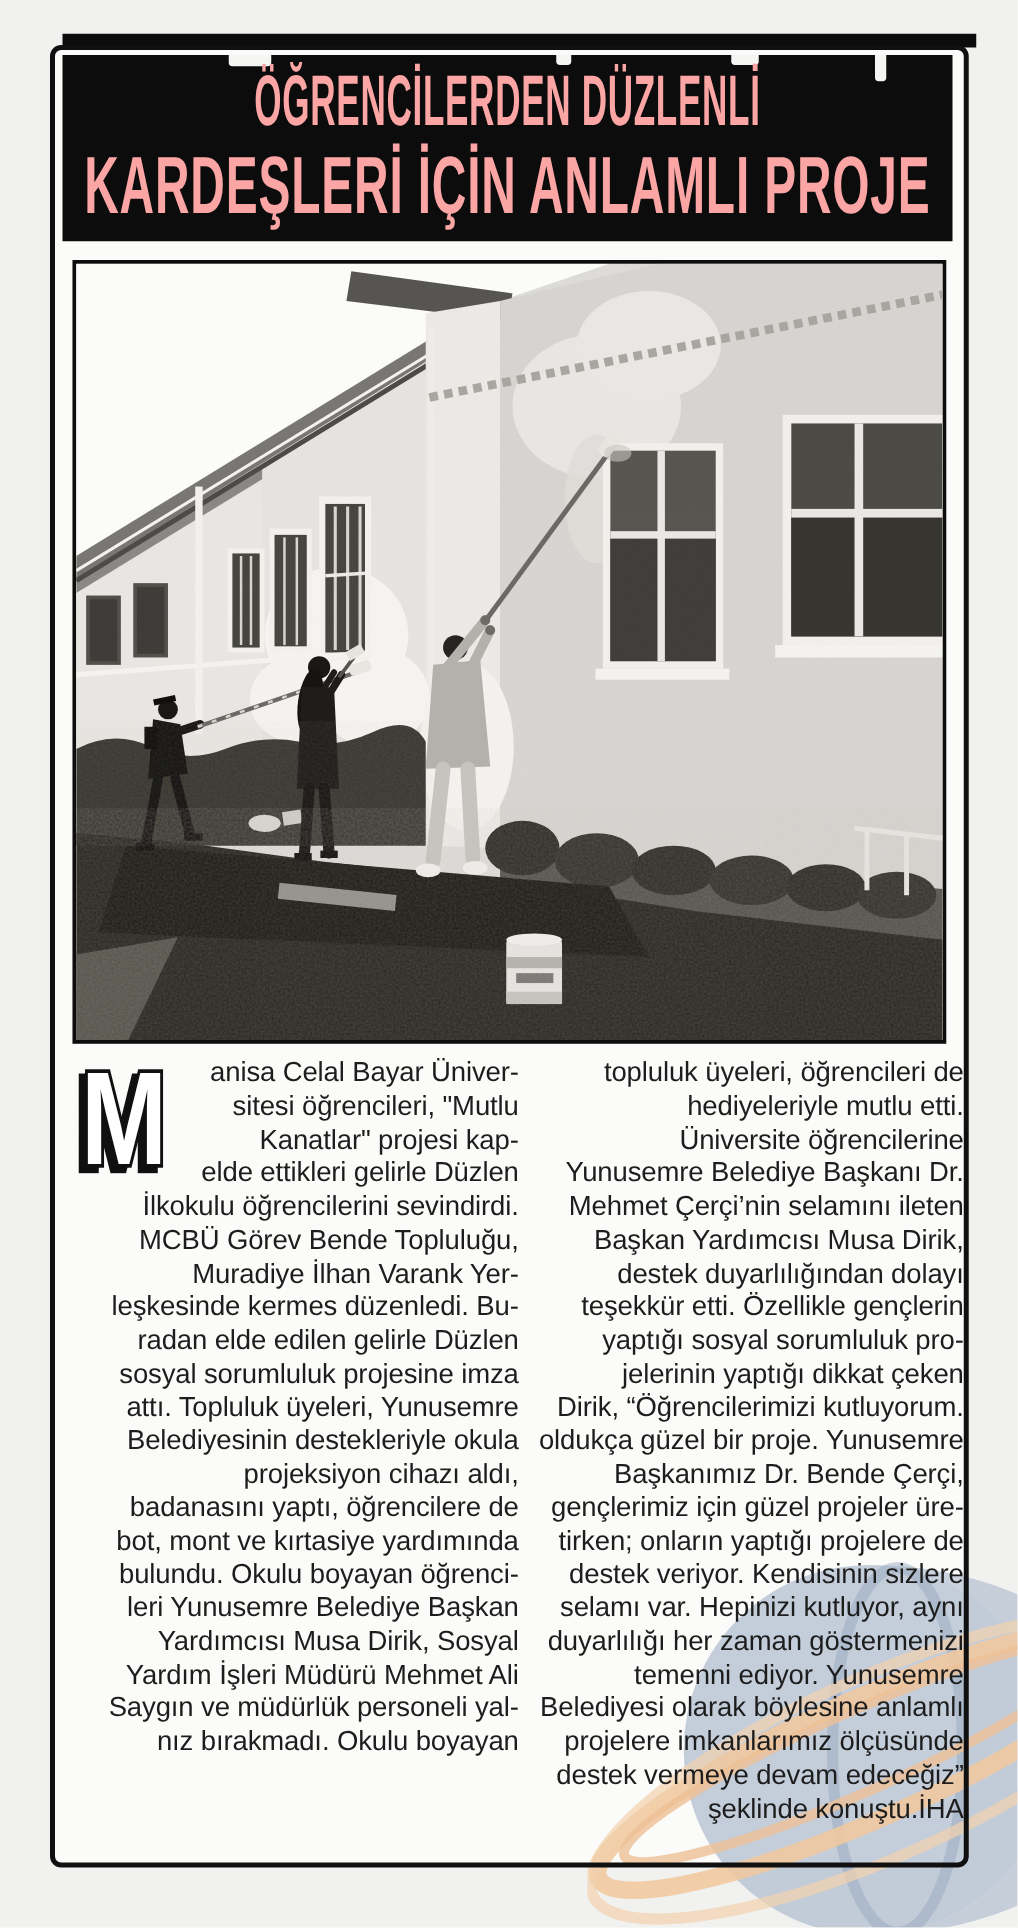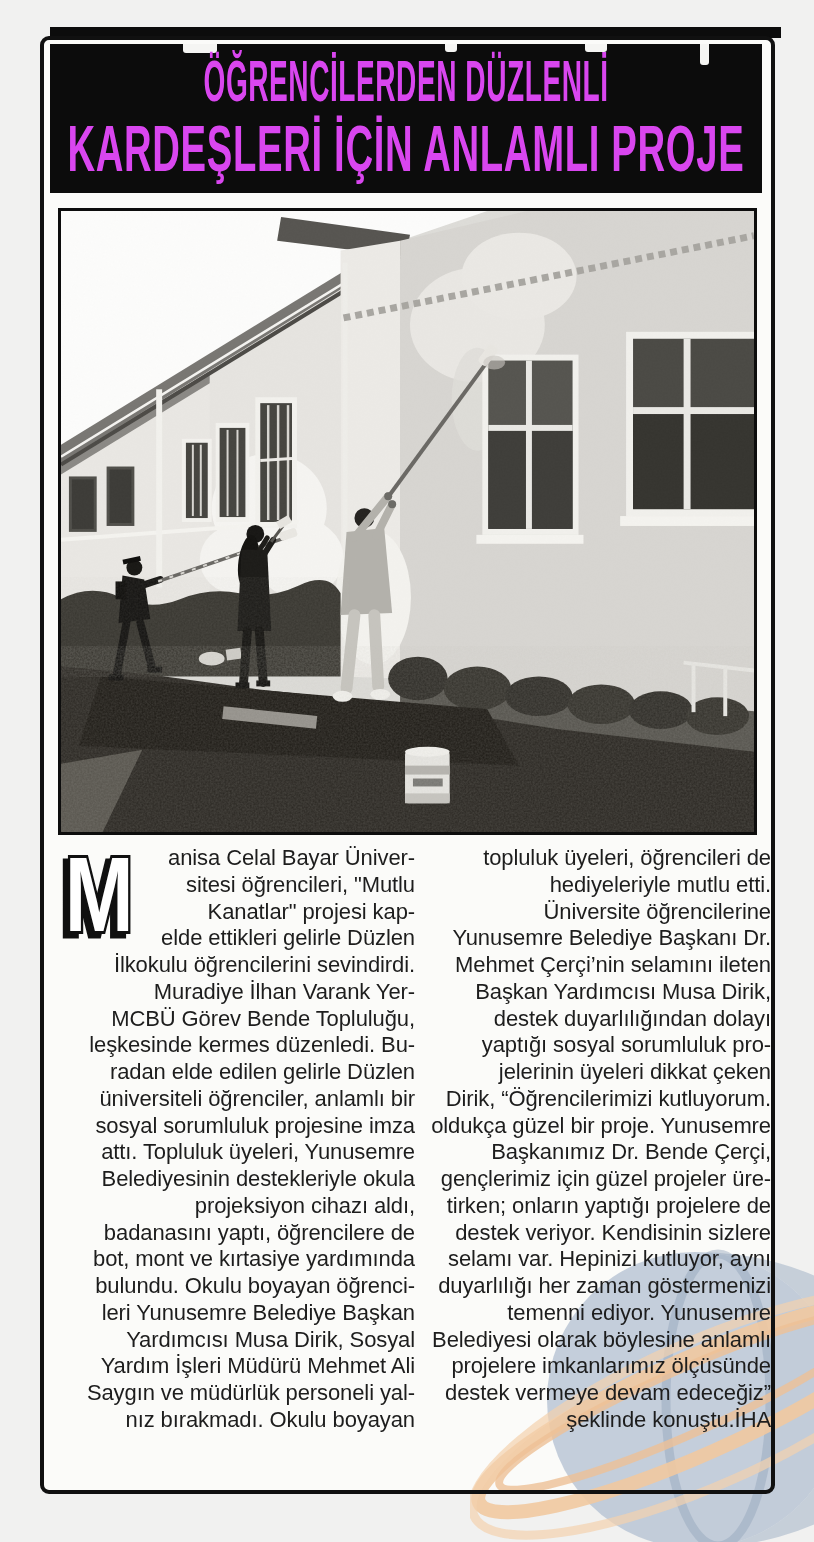--- a/index.html
+++ b/index.html
@@ -20,21 +20,21 @@
     border:4px solid #101010;border-radius:9px;z-index:6;pointer-events:none;
     box-sizing:border-box;
   }
   .topbar{
     position:absolute;left:50px;top:27px;width:731px;height:11px;
     background:#0c0c0c;z-index:4;
   }
   
   .headline{
     position:absolute;left:50px;top:44px;width:712px;height:149px;
-    background:#0c0c0c;color:#d946ef;display:flex;flex-direction:column;
+    background:#0c0c0c;color:#fca5a5;display:flex;flex-direction:column;
     align-items:center;justify-content:flex-end;padding-bottom:6px;
     box-sizing:border-box;overflow:hidden;
   }
   .tip{position:absolute;top:0;background:#f5f5f3;border-radius:0 0 3px 3px;}
   .tip1{left:133px;width:34px;height:9px;}
   .tip2{left:395px;width:12px;height:8px;}
   .tip3{left:535px;width:22px;height:8px;}
   .tip4{left:650px;width:9px;height:21px;}
   .hl{white-space:nowrap;font-weight:700;line-height:1;}
   .hl1{height:60px;display:flex;align-items:center;}
@@ -255,25 +255,24 @@
     <svg class="dropcap" viewBox="0 0 96 90">
       <text x="4" y="86" transform="scale(0.78,1)" font-size="106" font-weight="bold" font-family="Liberation Sans, DejaVu Sans, sans-serif" fill="#101010" stroke="#101010" stroke-width="7">M</text>
       <text x="10" y="82" transform="scale(0.78,1)" font-size="106" font-weight="bold" font-family="Liberation Sans, DejaVu Sans, sans-serif" fill="#ffffff" stroke="#101010" stroke-width="6" style="paint-order:stroke fill">M</text>
     </svg>
     <div class="lines">
         <div class="line">anisa Celal Bayar Üniver-</div>
         <div class="line">sitesi öğrencileri, "Mutlu</div>
         <div class="line">Kanatlar" projesi kap-</div>
         <div class="line">elde ettikleri gelirle Düzlen</div>
         <div class="line">İlkokulu öğrencilerini sevindirdi.</div>
+        <div class="line">MCBÜ Görev Bende Topluluğu,</div>
         <div class="line">Muradiye İlhan Varank Yer-</div>
-        <div class="line">MCBÜ Görev Bende Topluluğu,</div>
         <div class="line">leşkesinde kermes düzenledi. Bu-</div>
         <div class="line">radan elde edilen gelirle Düzlen</div>
-        <div class="line">üniversiteli öğrenciler, anlamlı bir</div>
         <div class="line">sosyal sorumluluk projesine imza</div>
         <div class="line">attı. Topluluk üyeleri, Yunusemre</div>
         <div class="line">Belediyesinin destekleriyle okula</div>
         <div class="line">projeksiyon cihazı aldı,</div>
         <div class="line">badanasını yaptı, öğrencilere de</div>
         <div class="line">bot, mont ve kırtasiye yardımında</div>
         <div class="line">bulundu. Okulu boyayan öğrenci-</div>
         <div class="line">leri Yunusemre Belediye Başkan</div>
         <div class="line">Yardımcısı Musa Dirik, Sosyal</div>
         <div class="line">Yardım İşleri Müdürü Mehmet Ali</div>
@@ -284,22 +283,23 @@
 
   <div class="col col-right">
     <div class="lines">
         <div class="line">topluluk üyeleri, öğrencileri de</div>
         <div class="line">hediyeleriyle mutlu etti.</div>
         <div class="line">Üniversite öğrencilerine</div>
         <div class="line">Yunusemre Belediye Başkanı Dr.</div>
         <div class="line">Mehmet Çerçi’nin selamını ileten</div>
         <div class="line">Başkan Yardımcısı Musa Dirik,</div>
         <div class="line">destek duyarlılığından dolayı</div>
+        <div class="line">teşekkür etti. Özellikle gençlerin</div>
         <div class="line">yaptığı sosyal sorumluluk pro-</div>
-        <div class="line">jelerinin üyeleri dikkat çeken</div>
+        <div class="line">jelerinin yaptığı dikkat çeken</div>
         <div class="line">Dirik, “Öğrencilerimizi kutluyorum.</div>
         <div class="line">oldukça güzel bir proje. Yunusemre</div>
         <div class="line">Başkanımız Dr. Bende Çerçi,</div>
         <div class="line">gençlerimiz için güzel projeler üre-</div>
         <div class="line">tirken; onların yaptığı projelere de</div>
         <div class="line">destek veriyor. Kendisinin sizlere</div>
         <div class="line">selamı var. Hepinizi kutluyor, aynı</div>
         <div class="line">duyarlılığı her zaman göstermenizi</div>
         <div class="line">temenni ediyor. Yunusemre</div>
         <div class="line">Belediyesi olarak böylesine anlamlı</div>

